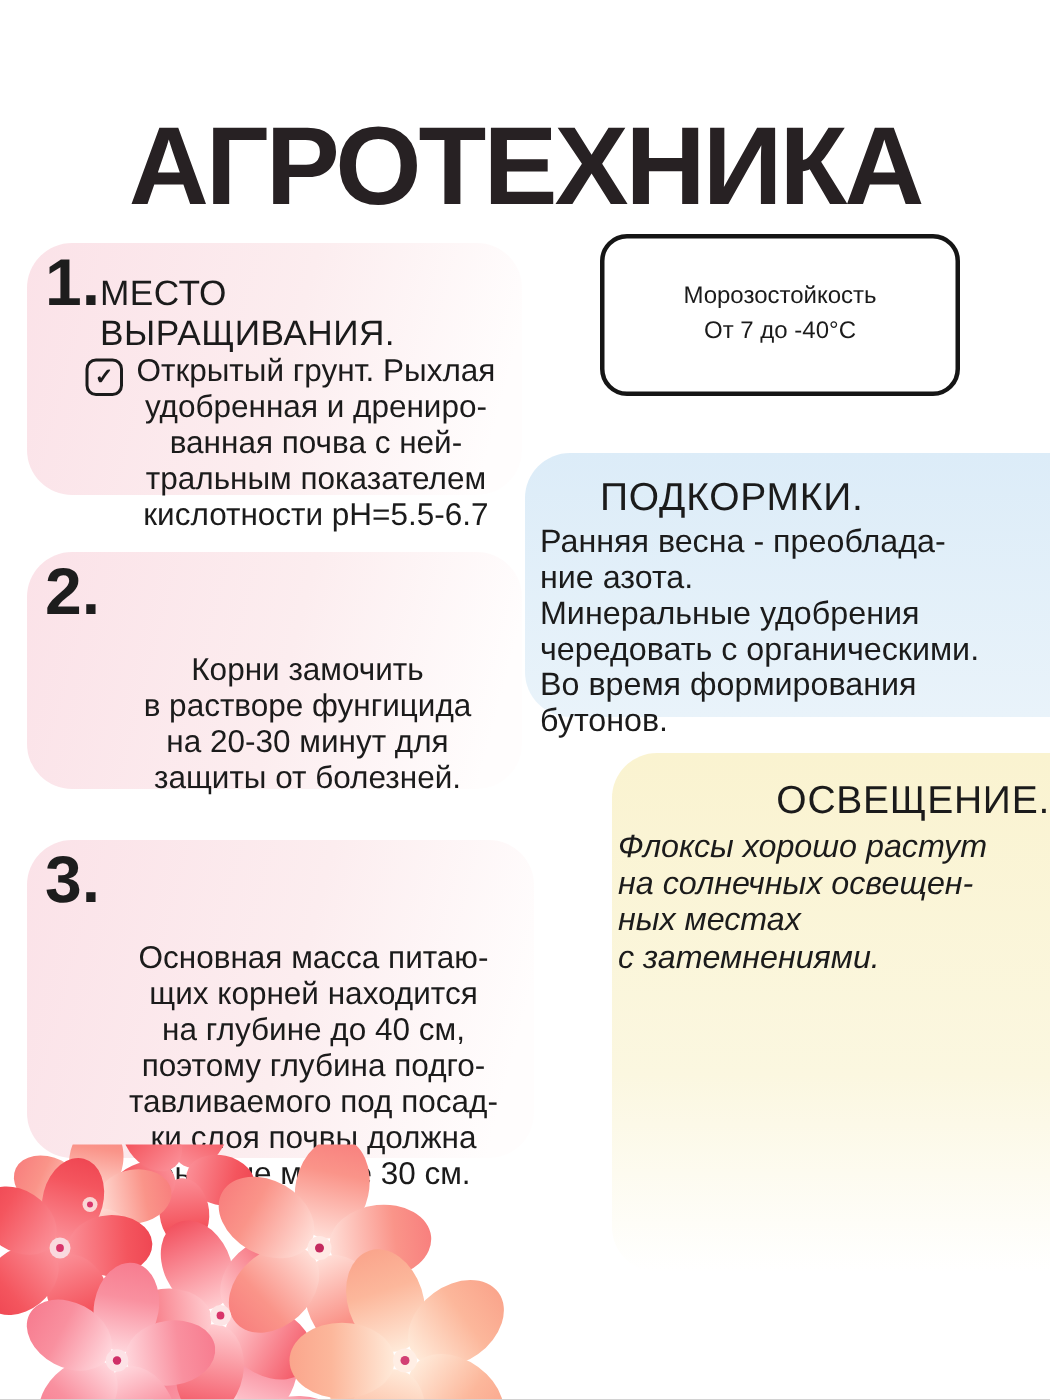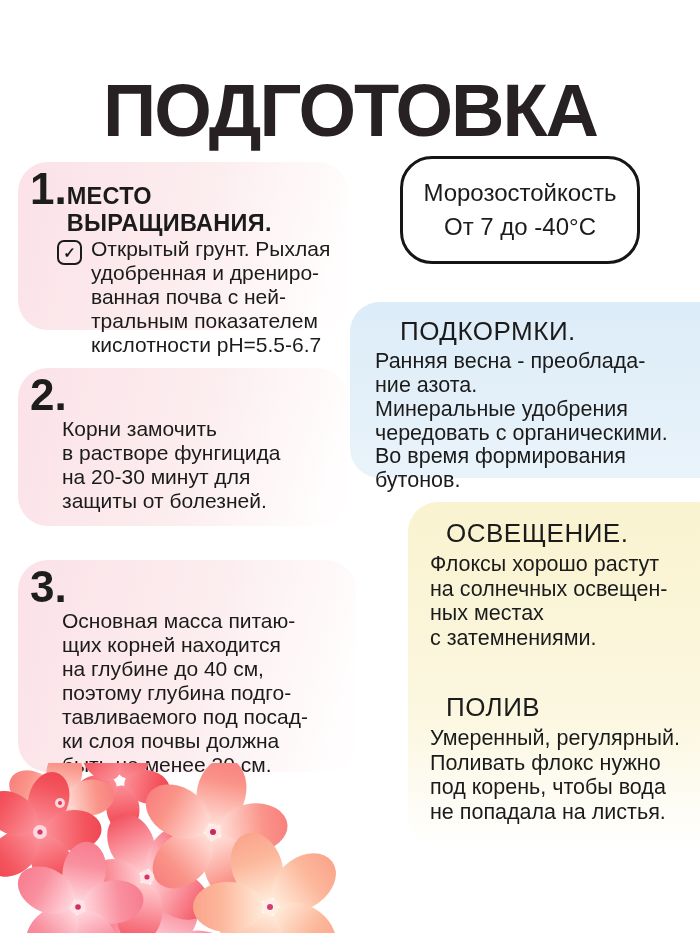--- a/index.html
+++ b/index.html
@@ -22,71 +22,72 @@
   
   .step-card{
     position:absolute;border-radius:30px;
     background:linear-gradient(105deg,#fbe2e8 0%,#fcedef 52%,#fffdfd 92%);
   }
   #step1{left:18px;top:162px;width:330px;height:168px;}
   #step2{left:18px;top:368px;width:330px;height:158px;}
   #step3{left:18px;top:560px;width:338px;height:212px;}
   .step-head{display:flex;align-items:baseline;padding:6px 0 0 12px;}
   .step-number{font-size:44px;line-height:.95;font-weight:700;color:#1d1d1d;}
-  .step-heading{font-size:23.5px;font-weight:700;letter-spacing:.3px;}
+  .step-heading{font-size:23.5px;font-weight:400;letter-spacing:.3px;}
   .step-body{
     font-size:21px;line-height:1.145;font-weight:500;
     white-space:pre-line;
+    text-align:center;
   }
   .body-row{display:flex;gap:9px;padding-left:39px;}
   .checkbox{
     flex:0 0 auto;width:21px;height:21px;margin-top:3px;
     border:2.5px solid #1b1b1b;border-radius:7px;
     display:flex;align-items:center;justify-content:center;
     font-size:15px;font-weight:700;line-height:1;
   }
-  #step2 .step-body,#step3 .step-body{padding-left:44px;margin-top:1px;}
+  #step2 .step-body,#step3 .step-body{padding-left:44px;margin-top:19px;}
   
   .frost-box{
     position:absolute;left:400px;top:156px;width:240px;height:108px;
-    box-sizing:border-box;border:3.5px solid #151515;border-radius:32px;
+    box-sizing:border-box;border:3.5px solid #151515;border-radius:18px;
     background:#ffffff;
     display:flex;flex-direction:column;align-items:center;justify-content:center;
-    font-size:24px;font-weight:500;line-height:1.42;text-align:center;
+    font-size:16px;font-weight:500;line-height:1.42;text-align:center;
   }
   
   .info-card{position:absolute;border-radius:30px 0 0 30px;}
   #fertilizing-card{
     left:350px;top:302px;width:350px;height:176px;
     background:linear-gradient(180deg,#dcecf8 0%,#e9f3fa 100%);
   }
   #light-water-card{
     left:408px;top:502px;width:292px;height:346px;
     background:linear-gradient(180deg,#faf3d0 0%,#fbf7e0 62%,rgba(255,255,255,0) 100%);
   }
   .info-heading{
     font-size:26px;font-weight:500;letter-spacing:.5px;
     padding:14px 0 3px 50px;
   }
   .info-body{
     font-size:21.5px;line-height:1.11;font-weight:500;
-    white-space:pre-line;padding-left:25px;
-  }
-  #light-water-card .info-heading{padding:16px 0 3px 38px;}
-  #light-water-card .info-body{padding-left:22px;line-height:1.14;}
+    white-space:pre-line;padding-left:10px;
+  }
+  #light-water-card .info-heading{padding:16px 0 3px 38px;text-align:right;}
+  #light-water-card .info-body{padding-left:4px;line-height:1.14;font-style:italic;}
   #watering-section{margin-top:26px;}
   
   .flowers{position:absolute;left:0;bottom:0;width:336px;height:170px;}
 </style>
 </head>
 <body>
 
 <div class="page">
 
-  <h1 class="page-title">ПОДГОТОВКА</h1>
+  <h1 class="page-title">АГРОТЕХНИКА</h1>
 
   <section class="step-card" id="step1">
     <div class="step-head">
       <span class="step-number">1.</span>
       <span class="step-heading">МЕСТО ВЫРАЩИВАНИЯ.</span>
     </div>
     <div class="body-row">
       <span class="checkbox">
         <span>✓</span>
       </span>
@@ -123,27 +124,20 @@
 защиты от болезней.</div>
   </section>
 
   <section class="info-card" id="light-water-card">
     <div>
       <div class="info-heading">ОСВЕЩЕНИЕ.</div>
       <div class="info-body">Флоксы хорошо растут
 на солнечных освещен-
 ных местах
 с затемнениями.</div>
-    </div>
-    <div id="watering-section">
-      <div class="info-heading">ПОЛИВ</div>
-      <div class="info-body">Умеренный, регулярный.
-Поливать флокс нужно
-под корень, чтобы вода
-не попадала на листья.</div>
     </div>
   </section>
 
   <section class="step-card" id="step3">
     <div class="step-head">
       <span class="step-number">3.</span>
     </div>
     <div class="step-body">Основная масса питаю-
 щих корней находится
 на глубине до 40 см,

